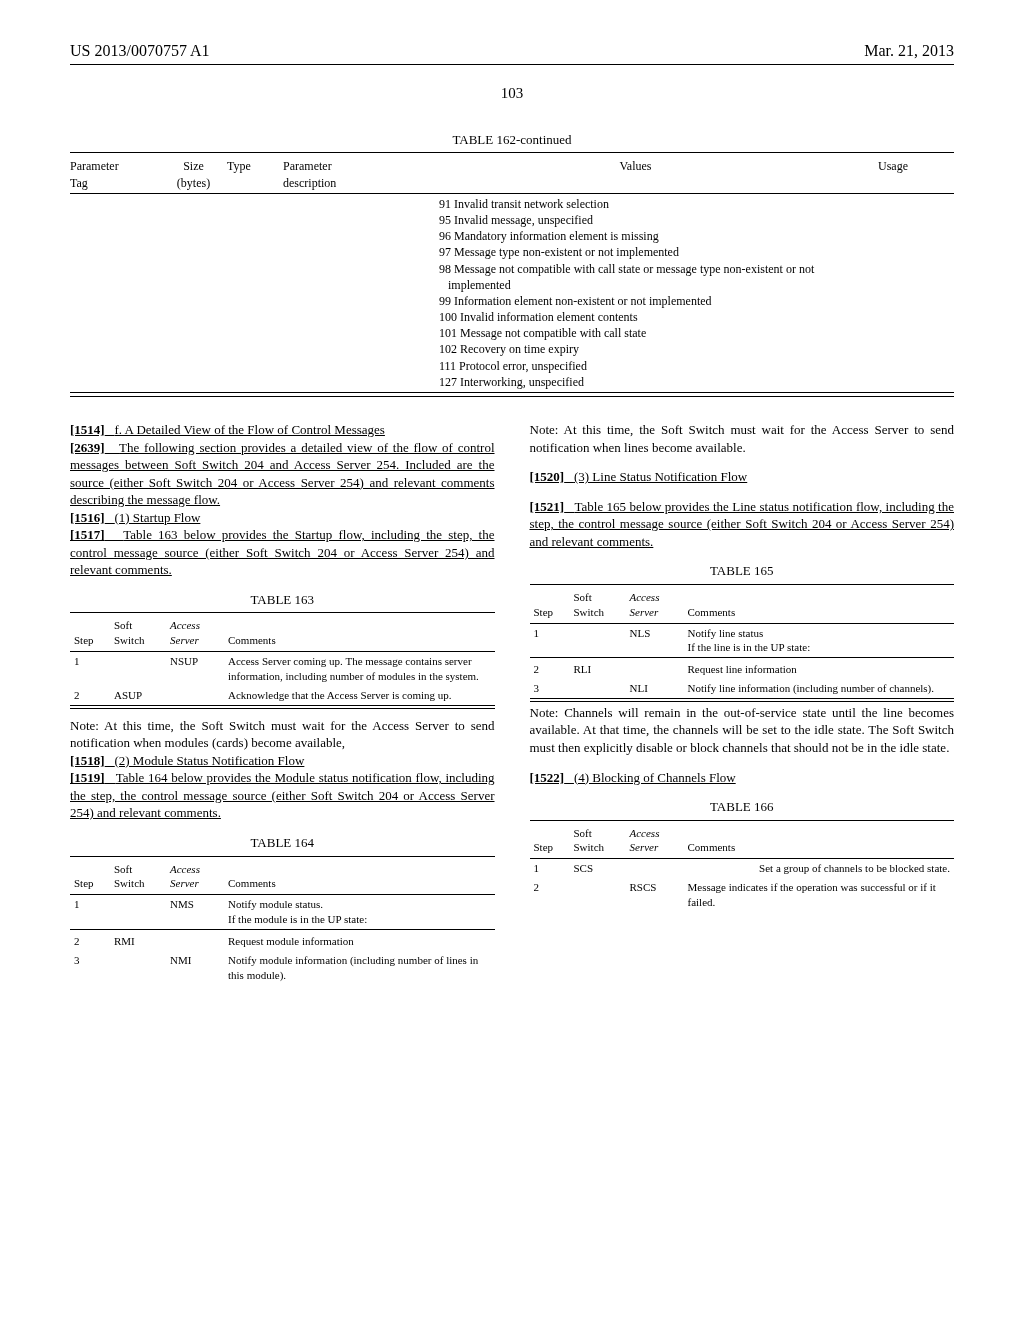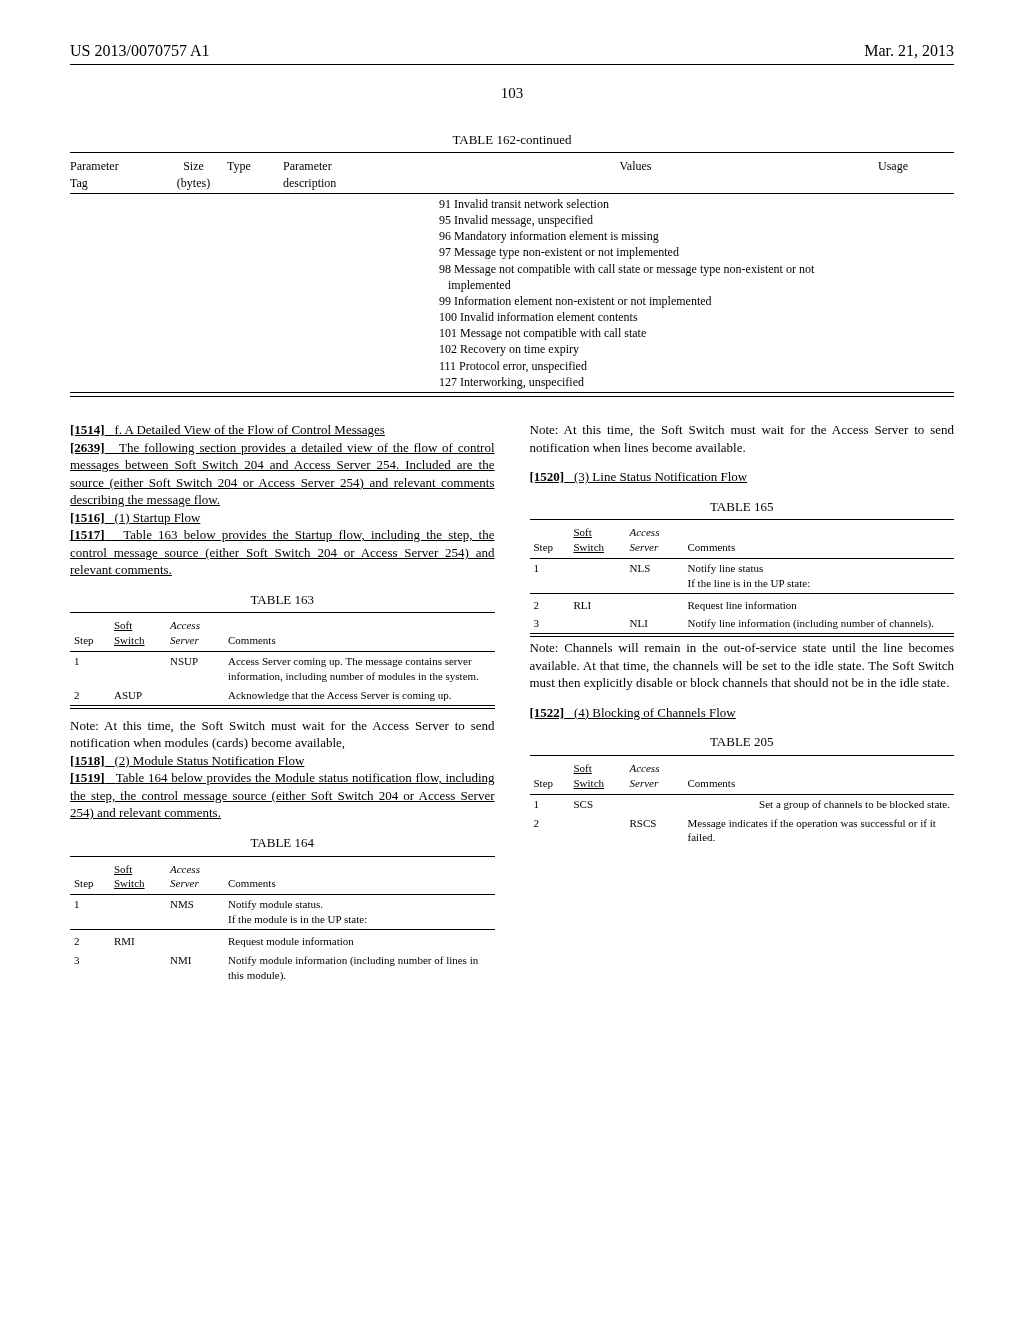--- a/index.html
+++ b/index.html
@@ -77,21 +77,21 @@
     text-align: left;
     vertical-align: bottom;
     padding: 3px 4px;
   }
   .small-table td {
     text-align: left;
     vertical-align: top;
     padding: 2px 4px;
   }
   .small-table .c-step { width: 32px; }
-  .small-table .c-ss { width: 48px; text-decoration: underline; }
+  .small-table .c-ss { width: 48px; }
   .small-table .c-as { width: 50px; font-style: italic; }
   .small-table .c-comm { width: auto; }
   .topline { border-top: 1.5px solid #000; }
   .botline { border-bottom: 1.5px solid #000; }
   .thinbot { border-bottom: 1px solid #000; }
   .note { font-size: 13px; text-align: justify; margin: 8px 0 0 0; }
 </style>
 </head>
 <body>
 
@@ -231,20 +231,21 @@
               <td style="white-space: pre-line;">NMI</td>
               <td style="white-space: pre-line;">Notify module information (including number of lines in this module).</td>
             </tr>
           </tbody>
       </table>
     </div>
 
     <div class="col">
       <p class="note" style="margin-top:0">Note: At this time, the Soft Switch must wait for the Access Server to send notification when lines become available.</p>
       <p class="para" style="margin-top:12px"><span class="num">[1520]</span>&nbsp;&nbsp;&nbsp;<span>(3) Line Status Notification Flow</span></p>
+      <p class="para" style="margin-top:12px"><span class="num">[1521]</span>&nbsp;&nbsp;&nbsp;<span>Table 165 below provides the Line status notification flow, including the step, the control message source (either Soft Switch 204 or Access Server 254) and relevant comments.</span></p>
 
       <div class="table-title" style="margin-top:12px">TABLE 165</div>
       <table class="small-table">
         <tbody>
             <tr class="topline">
               <td colspan="4" style="height:2px;padding:0"></td>
             </tr>
         <tr class="thinbot">
           <th class="c-step">Step</th>
           <th class="c-ss" style="white-space:pre-line">Soft
@@ -281,21 +282,21 @@
         <tbody>
             <tr class="botline">
               <td colspan="4" style="height:2px;padding:0;border-top:1px solid #000"></td>
             </tr>
       </tbody>
         </table>
 
       <p class="note" style="margin-top:2px">Note: Channels will remain in the out-of-service state until the line becomes available. At that time, the channels will be set to the idle state. The Soft Switch must then explicitly disable or block channels that should not be in the idle state.</p>
       <p class="para" style="margin-top:12px"><span class="num">[1522]</span>&nbsp;&nbsp;&nbsp;<span>(4) Blocking of Channels Flow</span></p>
 
-      <div class="table-title" style="margin-top:12px">TABLE 205</div>
+      <div class="table-title" style="margin-top:12px">TABLE 166</div>
       <table class="small-table">
         <tbody>
             <tr class="topline">
               <td colspan="4" style="height:2px;padding:0"></td>
             </tr>
         <tr class="thinbot">
           <th class="c-step">Step</th>
           <th class="c-ss" style="white-space:pre-line">Soft
 Switch</th>
           <th class="c-as" style="white-space:pre-line">Access

